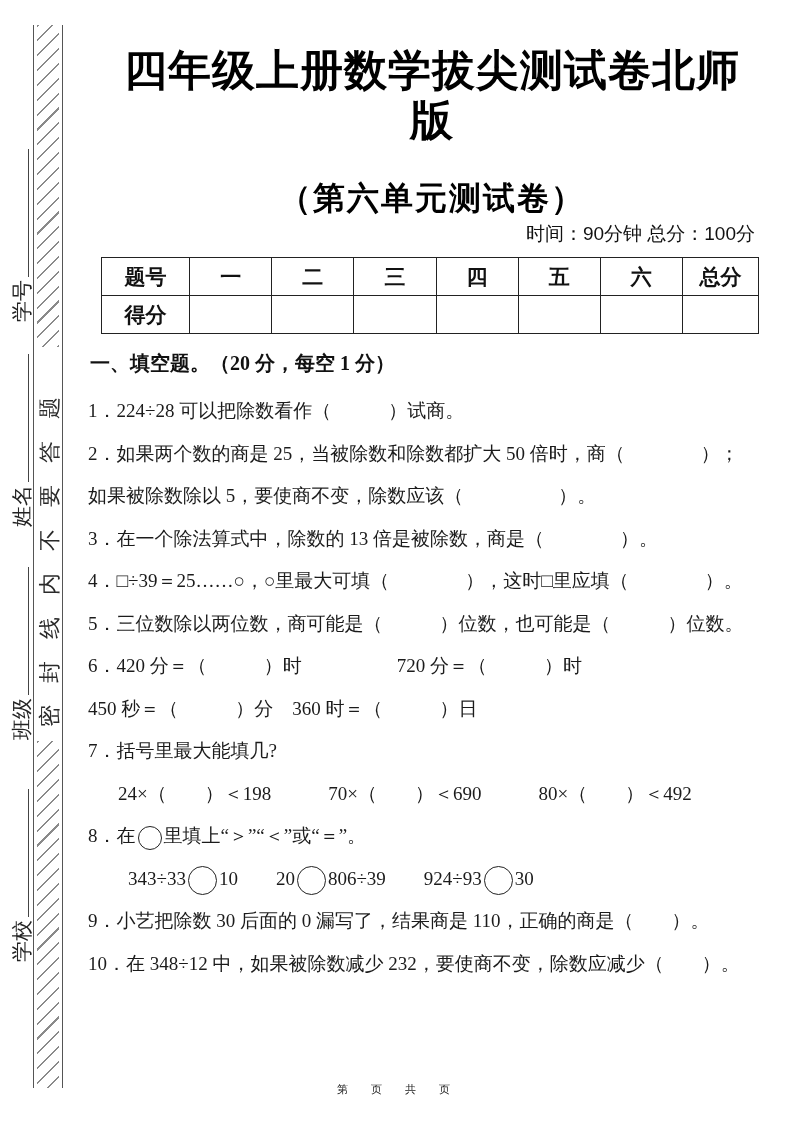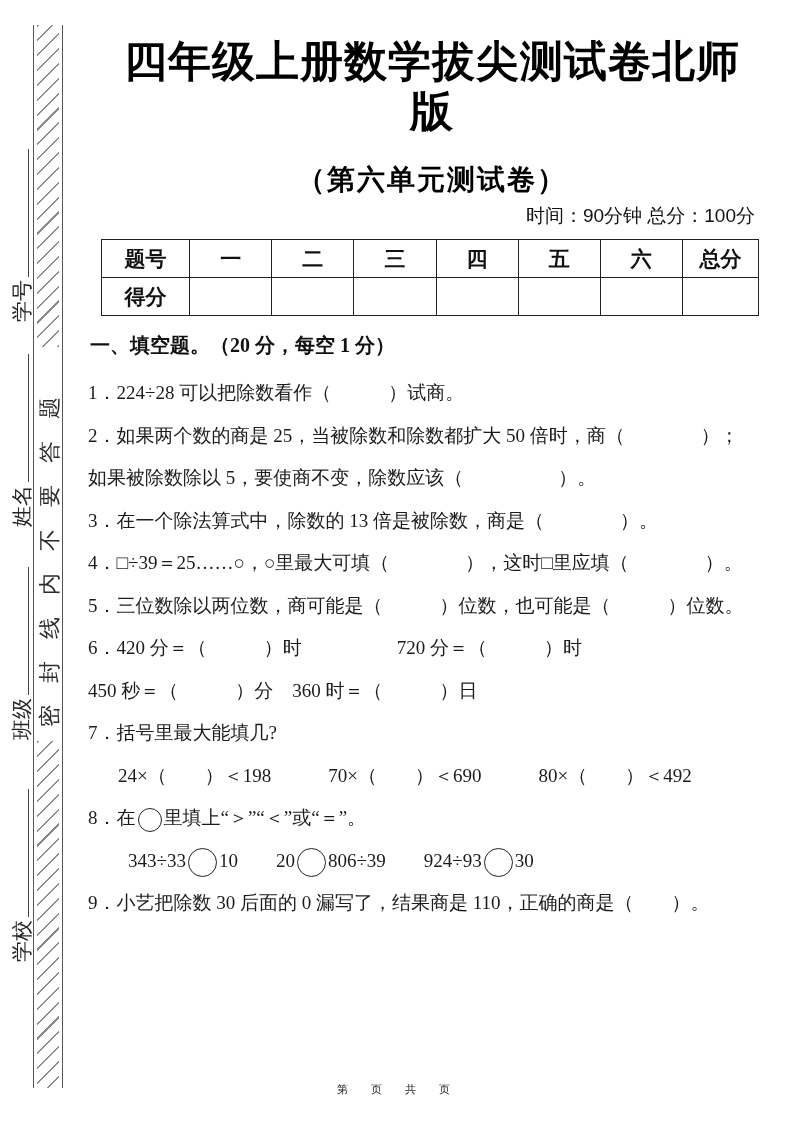--- a/index.html
+++ b/index.html
@@ -18,26 +18,26 @@
              font-family:"Liberation Sans","DejaVu Sans",sans-serif;
              font-size:22px;letter-spacing:22px;color:#2a2a2a;white-space:nowrap;text-align:center;}
 
   
   .mfield{position:absolute;left:-69px;width:180px;height:26px;transform:rotate(-90deg);
           transform-origin:center;white-space:nowrap;font-size:21px;color:#222;}
   .mblank{display:inline-block;width:128px;height:0.85em;border-bottom:1.5px solid #444;margin-left:3px;}
 
   
   .main{position:absolute;left:88px;top:0;width:670px;}
-  .title{margin:4px;padding:32px 0 0 18px;text-align:center;
+  .title{margin:13px;padding:32px 0 0 18px;text-align:center;
          font-family:"Liberation Sans","DejaVu Sans",sans-serif;
          font-weight:bold;font-size:43px;line-height:50px;letter-spacing:1px;color:#000;}
   .subtitle{margin:0;padding:20px 0 0 18px;text-align:center;
             font-family:"Liberation Sans","DejaVu Sans",sans-serif;
-            font-weight:bold;font-size:28px;line-height:40px;letter-spacing:2px;color:#000;}
+            font-weight:bold;font-size:32px;line-height:40px;letter-spacing:2px;color:#000;}
   .meta{margin-top:4px;padding-right:3px;text-align:right;
         font-family:"Liberation Sans","DejaVu Sans",sans-serif;
         font-size:19px;line-height:24px;color:#111;}
 
   table.score{margin:11px 0 0 13px;width:658px;border-collapse:collapse;table-layout:fixed;padding-left:40px;}
   table.score th,table.score td{border:1.5px solid #222;height:37px;padding:0;text-align:center;
         font-family:"Liberation Sans","DejaVu Sans",sans-serif;
         font-size:21px;font-weight:bold;color:#111;}
 
   .section-heading{margin:16px 0 0 2px;font-size:20px;font-weight:bold;line-height:26px;color:#111;}
@@ -126,18 +126,19 @@
         <div class="qline"><span>3．在一个除法算式中，除数的 13 倍是被除数，商是（　　　　）。</span></div>
         <div class="qline"><span>4．□÷39＝25……○，○里最大可填（　　　　），这时□里应填（　　　　）。</span></div>
         <div class="qline"><span>5．三位数除以两位数，商可能是（　　　）位数，也可能是（　　　）位数。</span></div>
         <div class="qline"><span>6．420 分＝（　　　）时　　　　　720 分＝（　　　）时</span></div>
         <div class="qline"><span>450 秒＝（　　　）分　360 时＝（　　　）日</span></div>
         <div class="qline"><span>7．括号里最大能填几?</span></div>
         <div class="qline" style="padding-left: 30px;"><span>24×（　　）＜198　　　70×（　　）＜690　　　80×（　　）＜492</span></div>
         <div class="qline"><span>8．在</span><span class="cmp-circle small"></span><span>里填上“＞”“＜”或“＝”。</span></div>
         <div class="qline" style="padding-left: 40px;"><span>343÷33</span><span class="cmp-circle large"></span><span>10　　20</span><span class="cmp-circle large"></span><span>806÷39　　924÷93</span><span class="cmp-circle large"></span><span>30</span></div>
         <div class="qline"><span>9．小艺把除数 30 后面的 0 漏写了，结果商是 110，正确的商是（　　）。</span></div>
+        <div class="qline"><span>10．在 348÷12 中，如果被除数减少 232，要使商不变，除数应减少（　　）。</span></div>
       </div>
   </div>
 
   <div class="footer">第　页　共　页</div>
 
 </div>
 
 </body></html>

